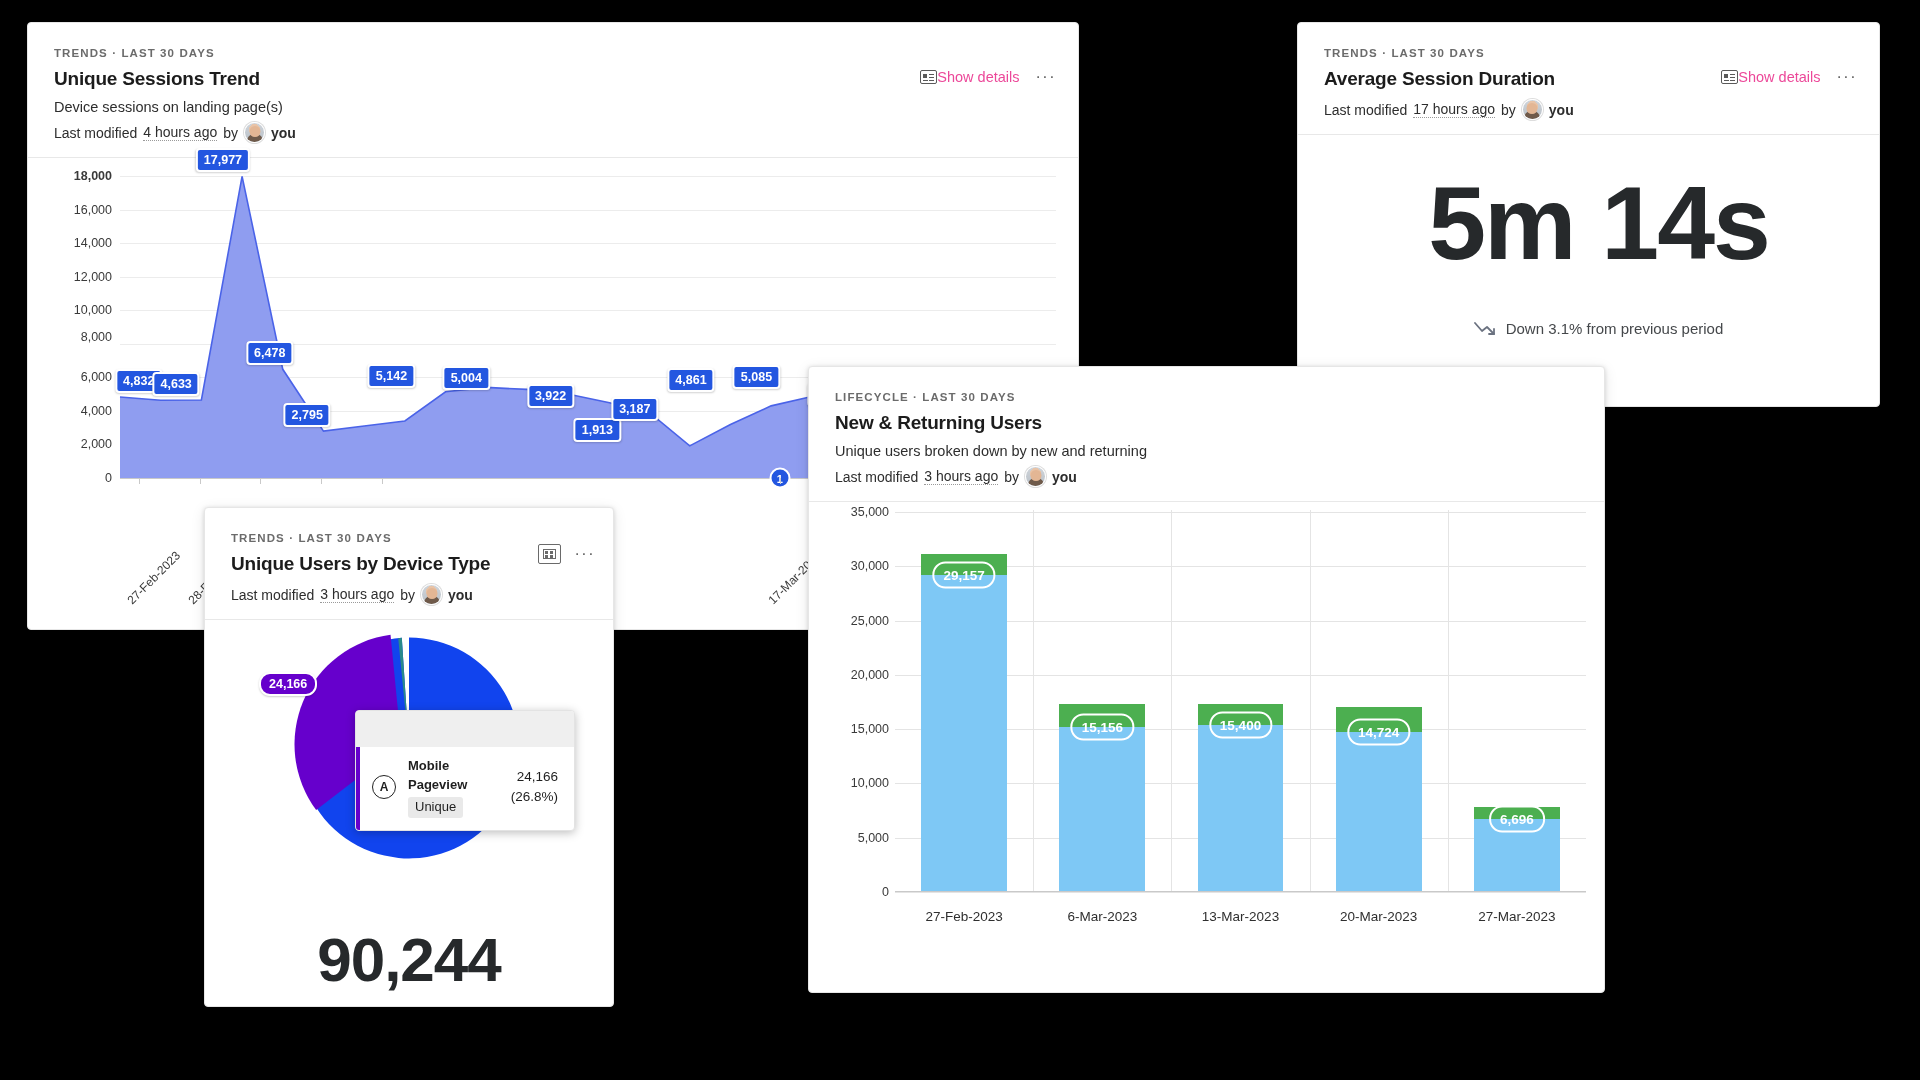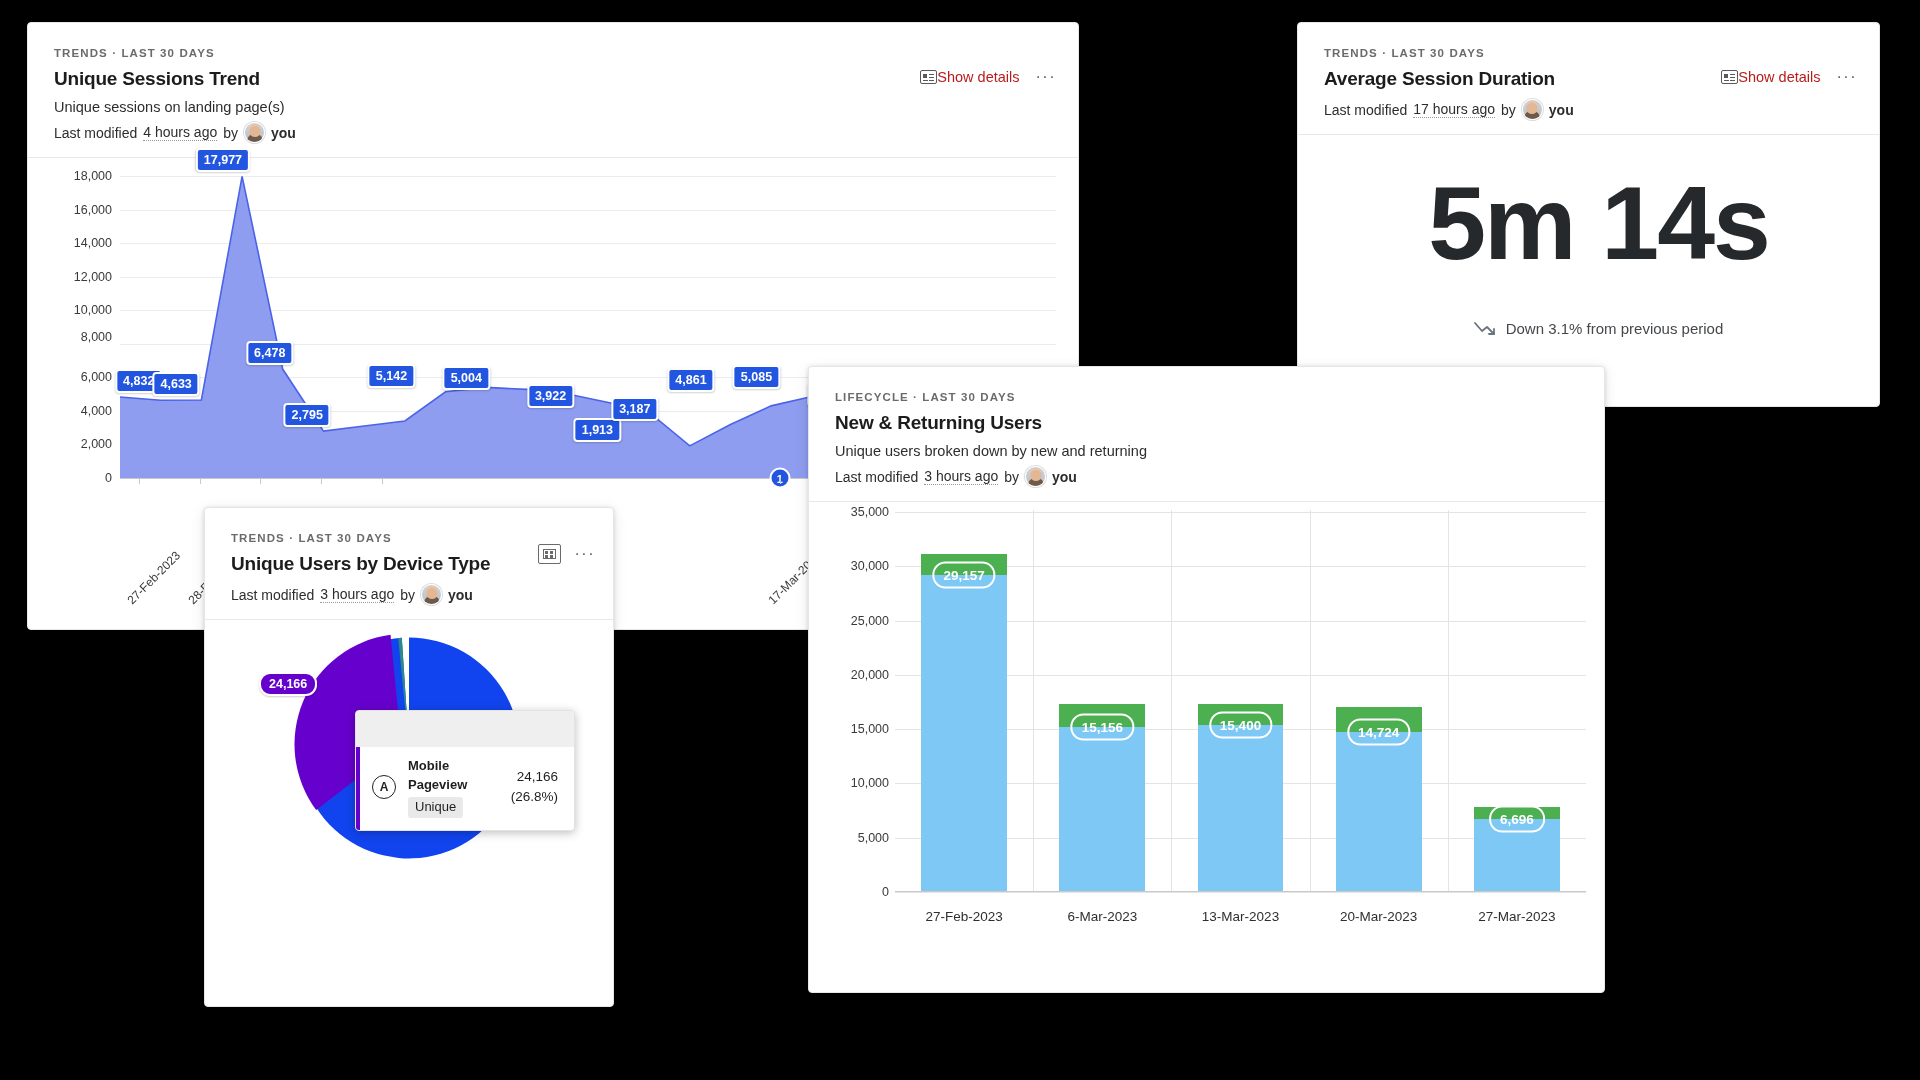--- a/index.html
+++ b/index.html
@@ -46,21 +46,21 @@
   .avatar::before {
     content: ""; position: absolute; left: 50%; top: 14%;
     width: 11px; height: 11px; transform: translateX(-50%);
     background: #e3b694; border-radius: 50%; z-index: 2;
   }
 
   .head-actions {
     position: absolute; right: 22px; top: 46px;
     display: flex; align-items: center; gap: 16px;
   }
-  .show-details { display: flex; align-items: center; font-size: 14.5px; color: #b91c1c; cursor: pointer;}
+  .show-details { display: flex; align-items: center; font-size: 14.5px; color: #ec4899; cursor: pointer;}
   .dots { color: #5a5a5a; letter-spacing: 1.5px; font-size: 16px; cursor: pointer; line-height: 8px;}
   .icon-box {
     width: 17px; height: 14px; border: 1.6px solid #5a5a5a; border-radius: 2px;
     position: relative; flex: 0 0 auto;
   }
   .icon-box::before {
     content:""; position:absolute; left:2px; top:2.5px; width:4px; height:4px; background:#5a5a5a;
   }
   .icon-box::after {
     content:""; position:absolute; left:8px; top:2.5px; width:5px; height:1.4px; background:#5a5a5a;
@@ -158,21 +158,21 @@
 </style>
 </head>
 <body>
 
 <div class="stage">
 
   <div class="card" id="card-sessions">
     <div class="card-head">
       <div class="eyebrow">TRENDS · LAST 30 DAYS</div>
       <div class="card-title">Unique Sessions Trend</div>
-      <div class="card-sub">Unique sessions on landing page(s)</div>
+      <div class="card-sub">Device sessions on landing page(s)</div>
       <div class="modline">
         <span>Last modified</span>
         <span class="dotted">4 hours ago</span>
         <span>by</span>
         <span class="avatar"></span>
         <span class="who">you</span>
       </div>
       <div class="head-actions">
         <div class="show-details">
           <span class="icon-box"></span>
@@ -195,21 +195,21 @@
         <div class="ytick" style="top: 179px;">8,000</div>
         <div class="gline" style="top: 152.222px;"></div>
         <div class="ytick" style="top: 152.222px;">10,000</div>
         <div class="gline" style="top: 118.667px;"></div>
         <div class="ytick" style="top: 118.667px;">12,000</div>
         <div class="gline" style="top: 85.1111px;"></div>
         <div class="ytick" style="top: 85.1111px;">14,000</div>
         <div class="gline" style="top: 51.5556px;"></div>
         <div class="ytick" style="top: 51.5556px;">16,000</div>
         <div class="gline" style="top: 18px;"></div>
-        <div class="ytick" style="top: 18px;">18,000</div>
+        <div class="ytick" style="top: 18px; font-weight: bold;">18,000</div>
         <svg width="1050" height="460" style="position: absolute; left: 0px; top: 0px;">
           <path d="M 92 238.9297777777778 L 132.69565217391303 242.26855555555557 L 173.39130434782606 241.98333333333332 L 214.08695652173913 18.38588888888893 L 254.78260869565216 211.31355555555558 L 295.47826086956525 273.1061111111111 L 336.17391304347825 267.9888888888889 L 376.8695652173913 262.9555555555556 L 417.5652173913043 233.72866666666667 L 458.26086956521743 229.4 L 498.95652173913044 231.41333333333333 L 539.6521739130435 236.04399999999998 L 580.3478260869565 244.5 L 621.0434782608695 254.19755555555554 L 661.7391304347826 287.9041111111111 L 702.4347826086956 266.52922222222224 L 743.1304347826086 247.85555555555555 L 783.8260869565217 238.44322222222223 L 824.5217391304349 234.685 L 865.2173913043479 239.46666666666667 L 905.9130434782609 253.19088888888888 L 946.6086956521739 288.139 L 987.304347826087 266.7808888888889 L 1028 239.33244444444443 L 1028 320 L 92 320 Z" fill="#8f9df0"></path>
           <path d="M 92 238.9297777777778 L 132.69565217391303 242.26855555555557 L 173.39130434782606 241.98333333333332 L 214.08695652173913 18.38588888888893 L 254.78260869565216 211.31355555555558 L 295.47826086956525 273.1061111111111 L 336.17391304347825 267.9888888888889 L 376.8695652173913 262.9555555555556 L 417.5652173913043 233.72866666666667 L 458.26086956521743 229.4 L 498.95652173913044 231.41333333333333 L 539.6521739130435 236.04399999999998 L 580.3478260869565 244.5 L 621.0434782608695 254.19755555555554 L 661.7391304347826 287.9041111111111 L 702.4347826086956 266.52922222222224 L 743.1304347826086 247.85555555555555 L 783.8260869565217 238.44322222222223 L 824.5217391304349 234.685 L 865.2173913043479 239.46666666666667 L 905.9130434782609 253.19088888888888 L 946.6086956521739 288.139 L 987.304347826087 266.7808888888889 L 1028 239.33244444444443" fill="none" stroke="#4a63e8" stroke-width="1.6"></path>
         </svg>
         <div class="axisline" style="top: 320px;"></div>
         <div class="dlabel" style="left: 110.72px; top: 222.93px;">4,832</div>
         <div class="dlabel" style="left: 148.16px; top: 226.269px;">4,633</div>
         <div class="dlabel" style="left: 194.96px; top: 2.38589px;">17,977</div>
         <div class="dlabel" style="left: 241.76px; top: 195.314px;">6,478</div>
         <div class="dlabel" style="left: 279.2px; top: 257.106px;">2,795</div>
@@ -327,20 +327,21 @@
             <div>Pageview</div>
             <span class="tt-chip">Unique</span>
           </div>
           <div class="tt-vals">
             <div>24,166</div>
             <div>(26.8%)</div>
           </div>
         </div>
       </div>
     </div>
+    <div class="pie-num">90,244</div>
   </div>
 
   <div class="card" id="card-newret">
     <div class="card-head">
       <div class="eyebrow">LIFECYCLE · LAST 30 DAYS</div>
       <div class="card-title">New &amp; Returning Users</div>
       <div class="card-sub">Unique users broken down by new and returning</div>
       <div class="modline">
         <span>Last modified</span>
         <span class="dotted">3 hours ago</span>

